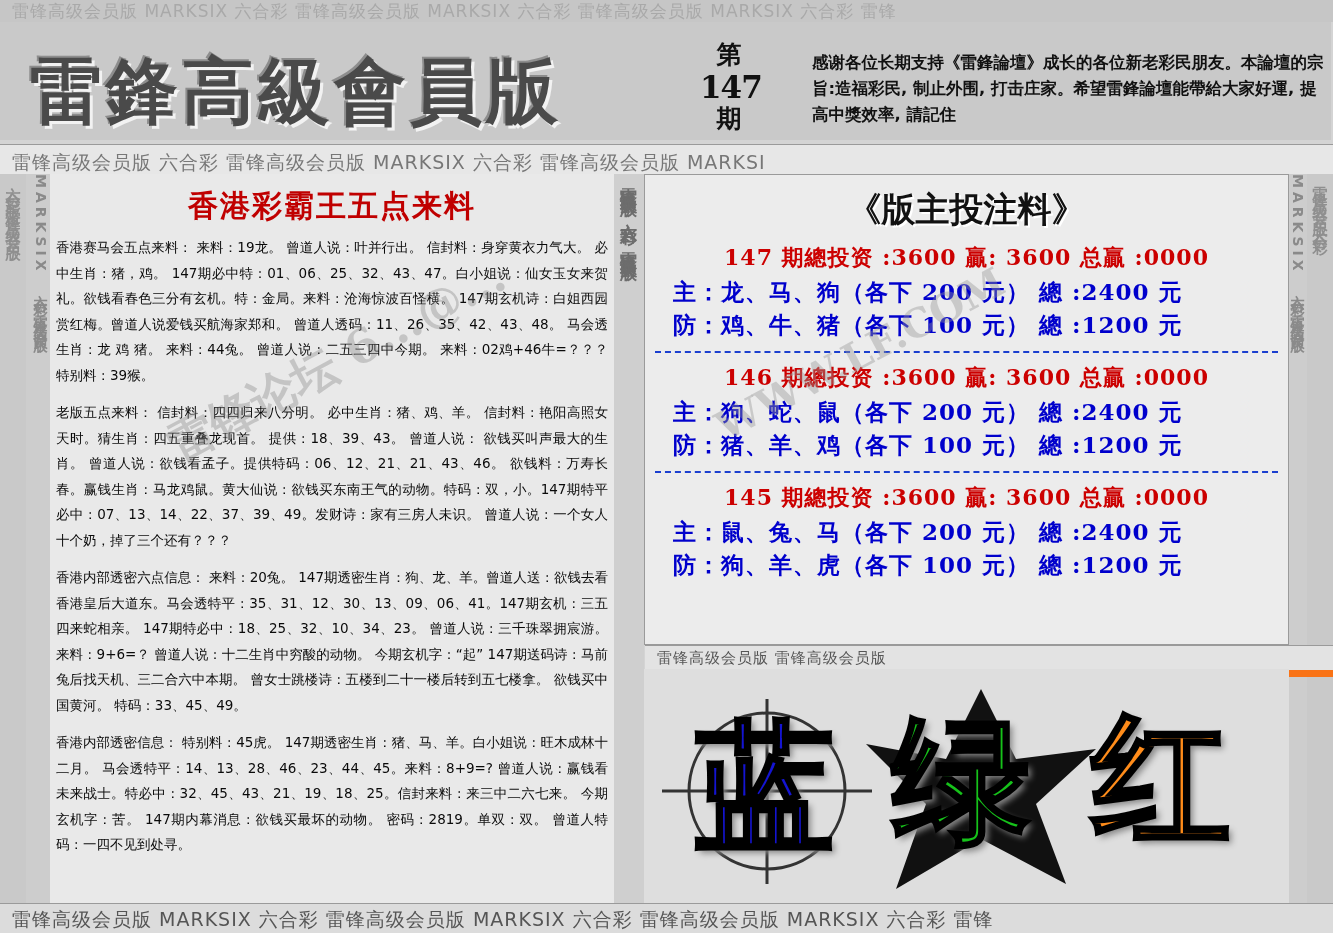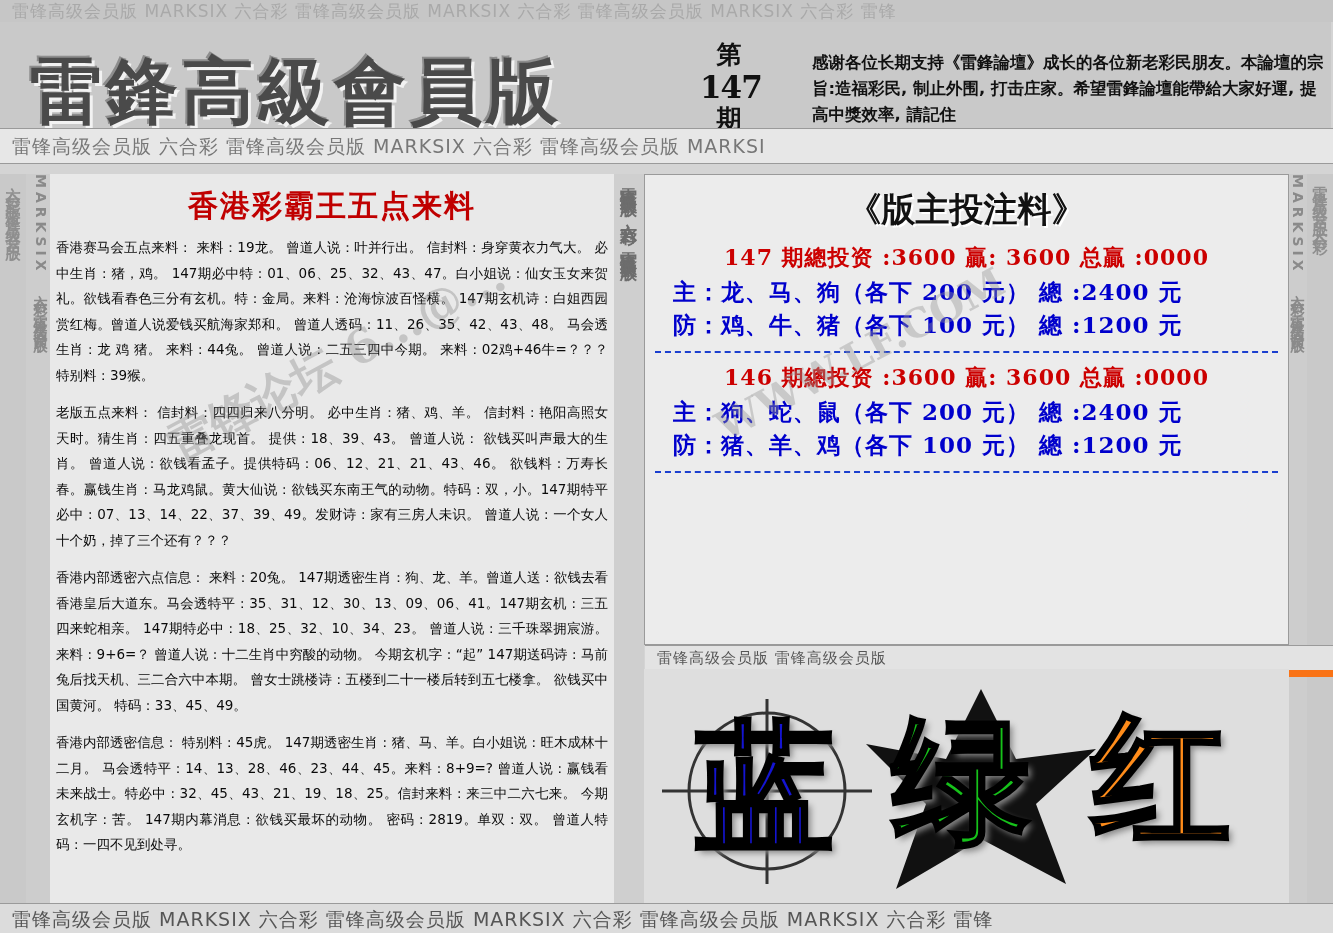--- a/index.html
+++ b/index.html
@@ -16,21 +16,21 @@
   
   .strip{
     position:absolute;left:0;width:1333px;
     overflow:hidden;white-space:nowrap;
     color:#bdbdbd;
     font-weight:normal;
     background:#c9c9c9;
   }
   .strip span{padding:0 12px;letter-spacing:1px;}
   .strip-top{top:0;height:22px;line-height:22px;font-size:17px;color:#a9a9a9;background:#c6c6c6;}
-  .strip-mid{top:128px;height:34px;line-height:34px;font-size:19px;color:#777;background:#e7e7e7;border-top:1px solid #9a9a9a;border-bottom:1px solid #9a9a9a;}
+  .strip-mid{top:144px;height:34px;line-height:34px;font-size:19px;color:#777;background:#e7e7e7;border-top:1px solid #9a9a9a;border-bottom:1px solid #9a9a9a;}
   .strip-bot{top:903px;height:30px;line-height:30px;font-size:19px;color:#555;background:#dcdcdc;border-top:1px solid #9a9a9a;}
   .strip-inner{top:645px;left:645px;width:692px;height:24px;line-height:24px;font-size:15px;color:#555;background:#e3e3e3;border-top:1px solid #9a9a9a;border-bottom:7px solid #f97316;}
 
   
   .vcol{
     position:absolute;top:174px;height:729px;width:26px;
     background:#c9c9c9;
     color:#8f8f8f;font-weight:bold;font-size:15px;
     writing-mode:vertical-rl;
     text-orientation:upright;
@@ -208,20 +208,25 @@
     </div>
     <div class="dash"></div>
 
     <div class="blk">
       <div class="hd">146 期總投资 :3600 贏: 3600   总贏 :0000</div>
       <div class="ln">主：狗、蛇、鼠（各下 200 元）    總 :2400 元</div>
       <div class="ln">防：猪、羊、鸡（各下 100 元）    總 :1200 元</div>
     </div>
     <div class="dash"></div>
 
+    <div class="blk">
+      <div class="hd">145 期總投资 :3600 贏: 3600   总贏 :0000</div>
+      <div class="ln">主：鼠、兔、马（各下 200 元）    總 :2400 元</div>
+      <div class="ln">防：狗、羊、虎（各下 100 元）    總 :1200 元</div>
+    </div>
   </div>
 
   <div class="strip strip-inner">
     <span>雷锋高级会员版                                      雷锋高级会员版</span>
   </div>
 
   <div class="colorbox">
     <svg class="crosshair" viewBox="0 0 210 185">
       <circle cx="105" cy="92" r="78" fill="none" stroke="#333" stroke-width="3"></circle>
       <line x1="0" y1="92" x2="210" y2="92" stroke="#333" stroke-width="3"></line>

